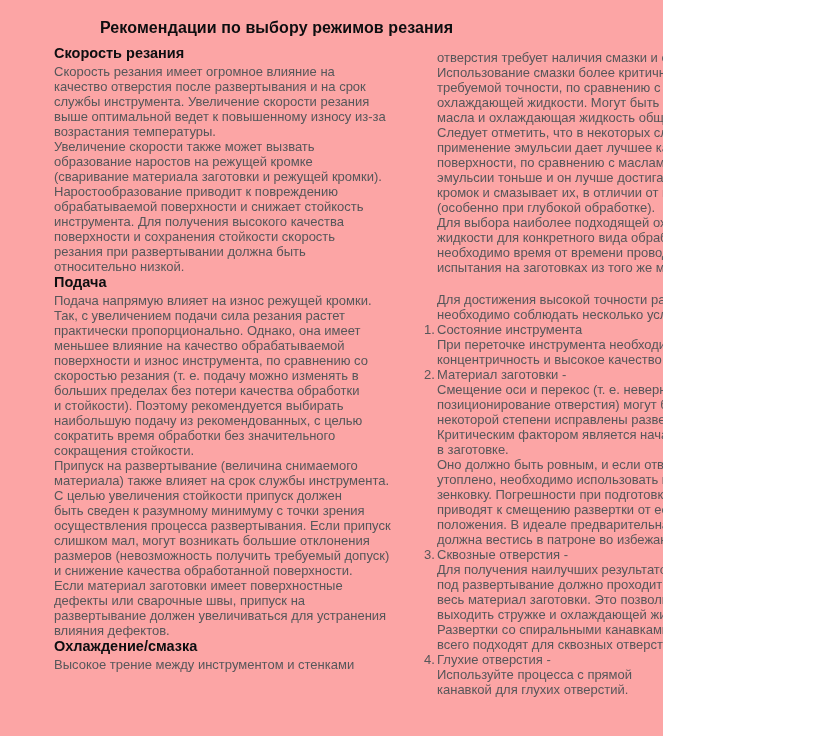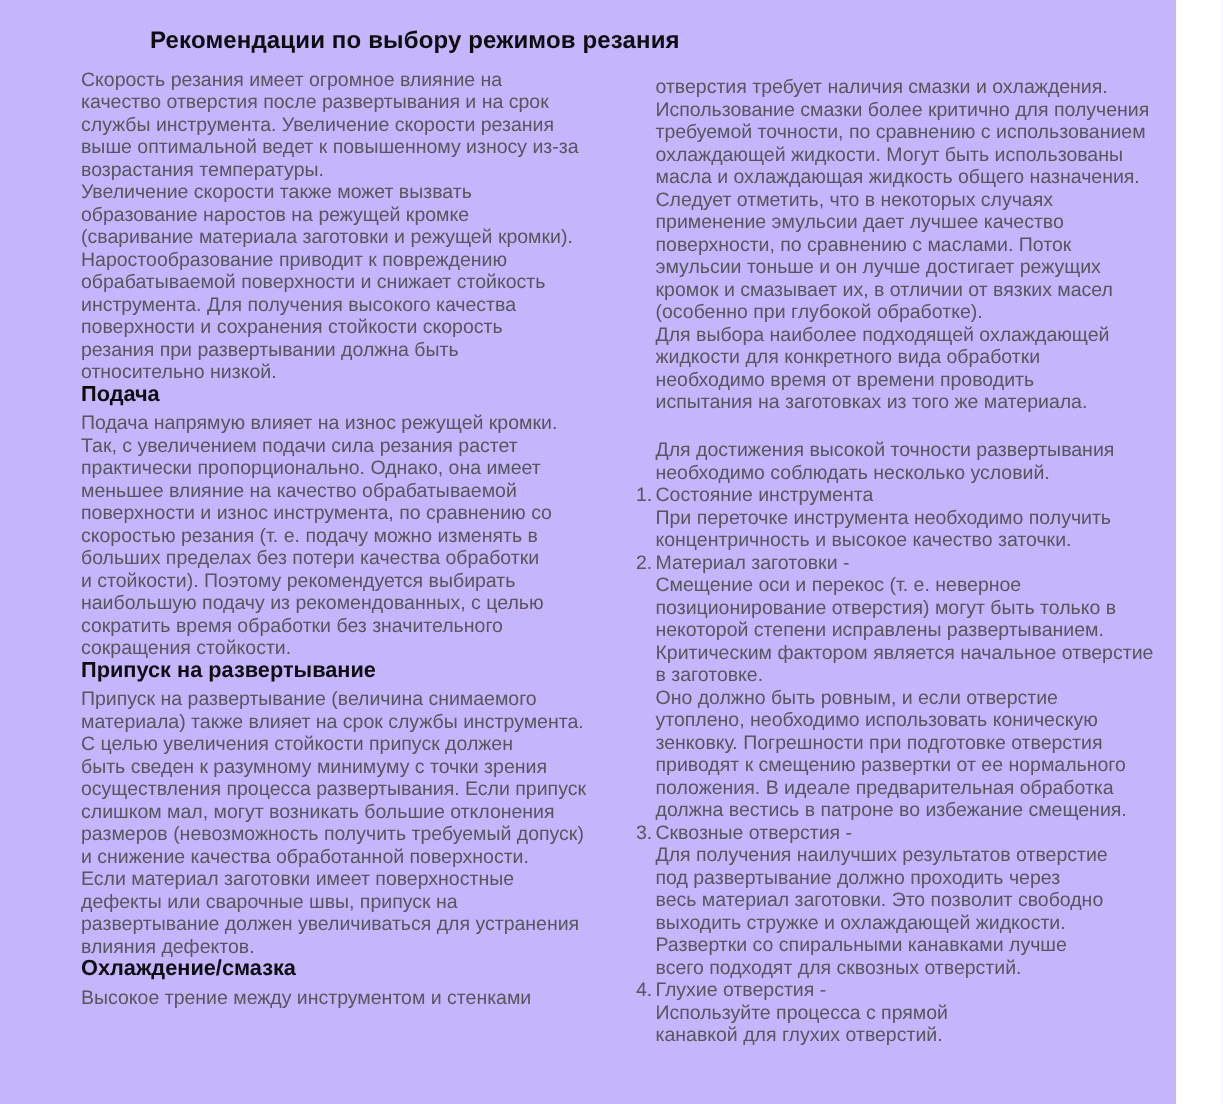--- a/index.html
+++ b/index.html
@@ -2,23 +2,23 @@
 <html><head>
 <meta charset="utf-8">
 <style>
   html, body {
     margin: 0;
     padding: 0;
     background: #ffffff;
   }
   .page {
     position: relative;
-    width: 784px;
+    width: 663px;
     height: 736px;
-    background: #c4b5fd;
+    background: #fca5a5;
     font-family: "Liberation Sans", "DejaVu Sans", sans-serif;
     overflow: hidden;
   }
   .doc-title {
     position: absolute;
     left: 100px;
     top: 8px;
     font-size: 16px;
     font-weight: bold;
     color: #0d0e10;
@@ -77,20 +77,21 @@
 </head>
 <body>
 
 <div class="page">
 
   <h1 class="doc-title">Рекомендации по выбору режимов резания</h1>
 
   <div class="col col-left">
 
     <div class="section">
+      <h2 class="section-heading">Скорость резания</h2>
       <p class="body-text">Скорость резания имеет огромное влияние на
 качество отверстия после развертывания и на срок
 службы инструмента. Увеличение скорости резания
 выше оптимальной ведет к повышенному износу из-за
 возрастания температуры.
 Увеличение скорости также может вызвать
 образование наростов на режущей кромке
 (сваривание материала заготовки и режущей кромки).
 Наростообразование приводит к повреждению
 обрабатываемой поверхности и снижает стойкость
@@ -109,21 +110,20 @@
 поверхности и износ инструмента, по сравнению со
 скоростью резания (т. е. подачу можно изменять в
 больших пределах без потери качества обработки
 и стойкости). Поэтому рекомендуется выбирать
 наибольшую подачу из рекомендованных, с целью
 сократить время обработки без значительного
 сокращения стойкости.</p>
     </div>
 
     <div class="section">
-      <h2 class="section-heading">Припуск на развертывание</h2>
       <p class="body-text">Припуск на развертывание (величина снимаемого
 материала) также влияет на срок службы инструмента.
 С целью увеличения стойкости припуск должен
 быть сведен к разумному минимуму с точки зрения
 осуществления процесса развертывания. Если припуск
 слишком мал, могут возникать большие отклонения
 размеров (невозможность получить требуемый допуск)
 и снижение качества обработанной поверхности.
 Если материал заготовки имеет поверхностные
 дефекты или сварочные швы, припуск на

